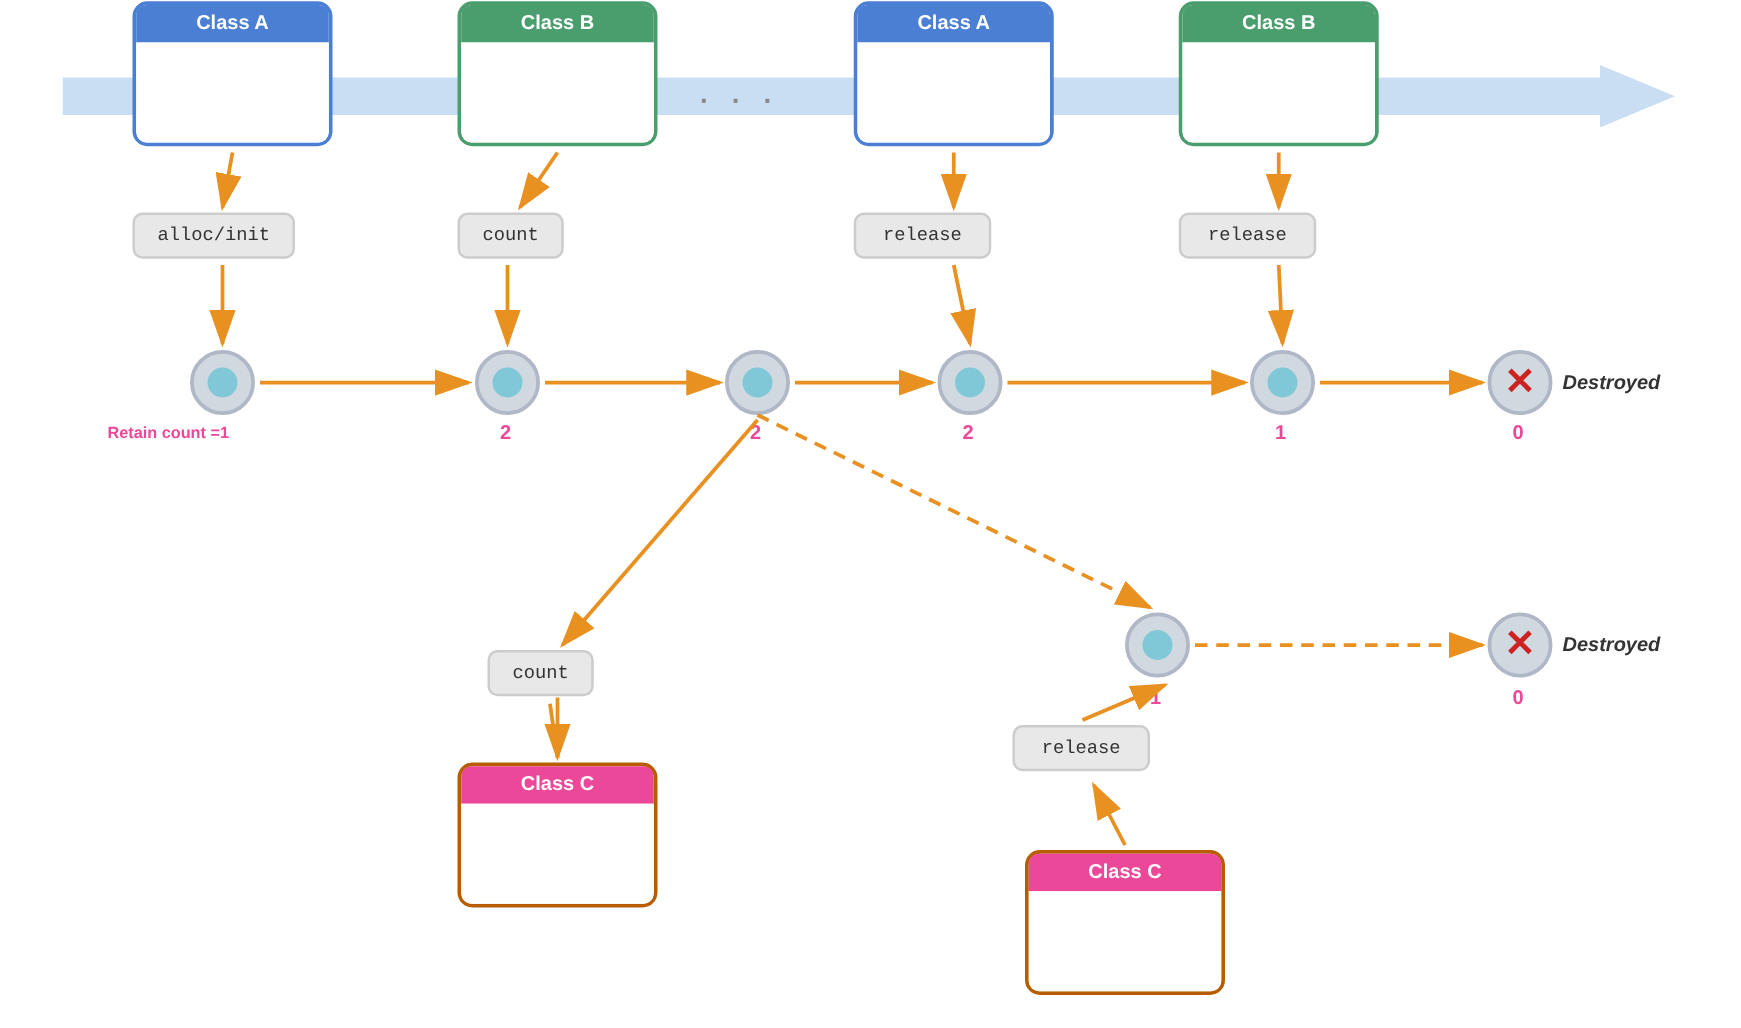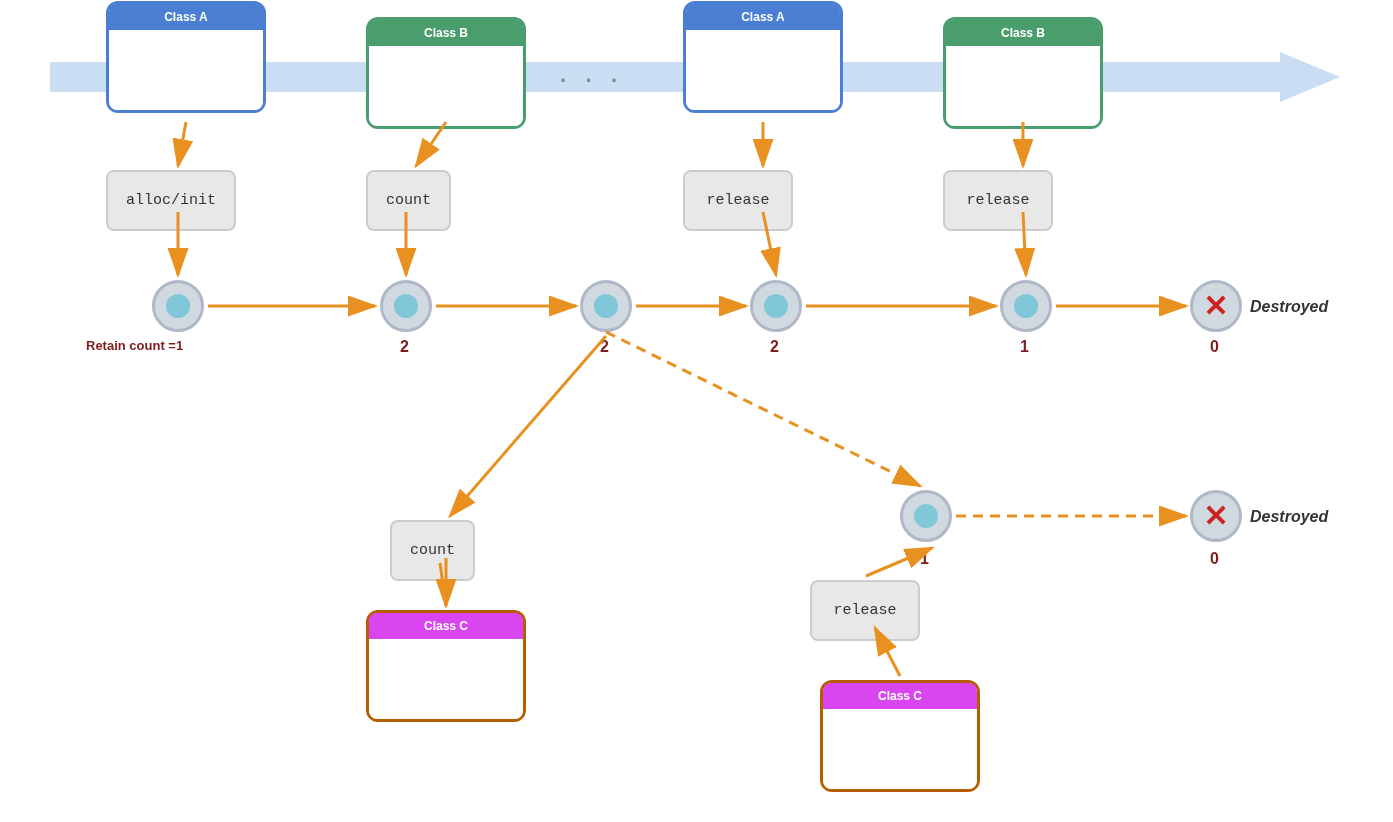--- a/index.html
+++ b/index.html
@@ -35,44 +35,44 @@
       border: 3px solid;
       background: white;
       text-align: center;
       font-weight: bold;
       font-size: 18px;
       color: white;
     }
     .class-box .box-header {
       border-radius: 8px 8px 0 0;
       padding: 6px 16px;
-      font-size: 12px;
+      font-size: 16px;
       font-weight: bold;
       color: white;
     }
     .class-box .box-body {
       height: 80px;
       background: white;
       border-radius: 0 0 8px 8px;
     }
 
     .class-a { border-color: #4a7fd4; }
     .class-a .box-header { background: #4a7fd4; }
-    .class-b { border-color: #4a9e6e; margin-top: 16px; }
+    .class-b { border-color: #4a9e6e; }
     .class-b .box-header { background: #4a9e6e; }
     .class-c { border-color: #b85c00; }
-    .class-c .box-header { background: #d946ef; }
+    .class-c .box-header { background: #ec4899; }
 
     
     .op-box {
       position: absolute;
       background: #e8e8e8;
       border: 2px solid #ccc;
       border-radius: 8px;
-      padding: 20px 18px;
+      padding: 8px 18px;
       font-family: 'Courier New', monospace;
       font-size: 15px;
       text-align: center;
       color: #333;
     }
 
     
     .node {
       position: absolute;
       width: 52px;
@@ -109,21 +109,21 @@
       color: #cc2222;
       font-weight: bold;
       line-height: 1;
     }
 
     
     .count-label {
       position: absolute;
       font-size: 16px;
       font-weight: bold;
-      color: #7f1d1d;
+      color: #ec4899;
     }
 
     
     .destroyed-text {
       position: absolute;
       font-size: 16px;
       font-weight: bold;
       color: #333;
       font-style: italic;
     }

